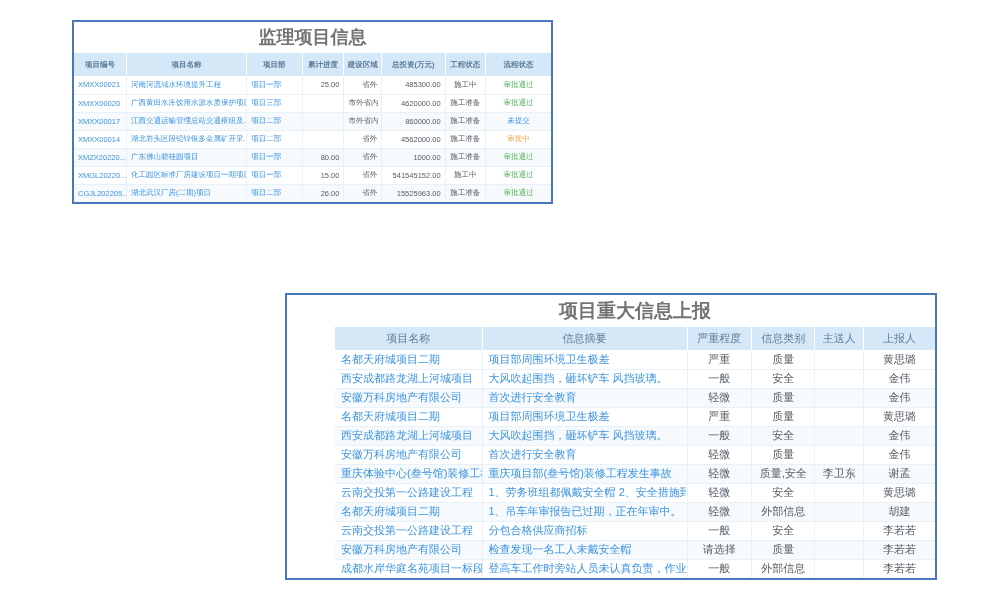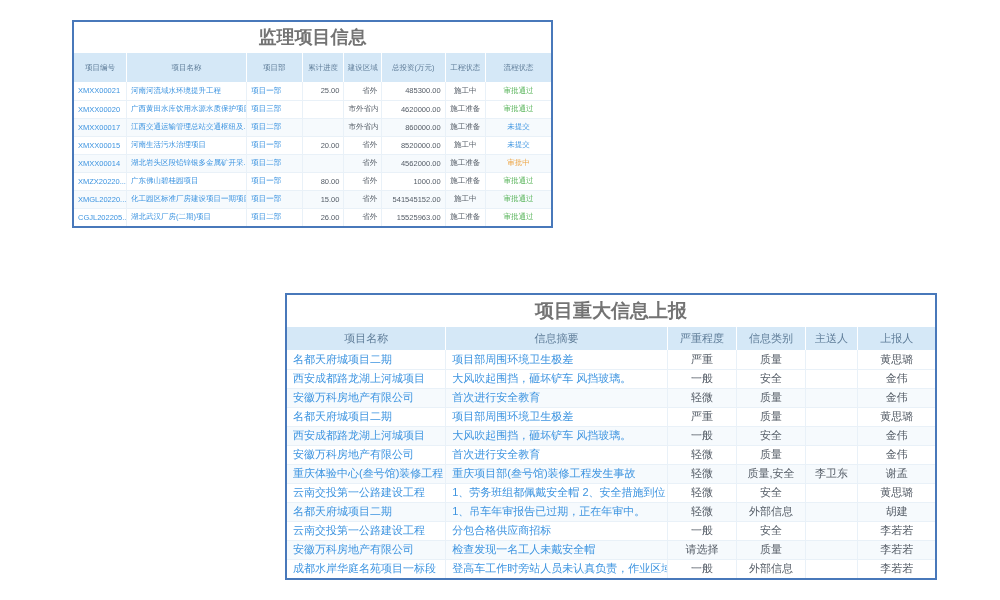--- a/index.html
+++ b/index.html
@@ -35,33 +35,33 @@
   .al-center{text-align:center;}
   .al-right{text-align:right;}
   .link{color:#3d94e0;}
   .s-green{color:#55b357;}
   .s-orange{color:#eda340;}
   .s-blue{color:#3d94e0;font-family:Liberation Serif, serif;}
 
   
   #panel-sup{left:72px;top:20px;width:481px;}
   #panel-sup .panel-title{height:31px;line-height:31px;font-size:18px;}
-  #panel-sup th{height:29px;font-size:7.5px;padding:0 3px;}
+  #panel-sup th{height:23px;font-size:7.5px;padding:0 3px;font-weight:bold;}
   #panel-sup td{height:18px;font-size:7.5px;padding:0 4px;}
   #sup col:nth-child(1){width:11.0%;}
   #sup col:nth-child(2){width:25.2%;}
   #sup col:nth-child(3){width:11.6%;}
   #sup col:nth-child(4){width:8.8%;}
   #sup col:nth-child(5){width:7.9%;}
   #sup col:nth-child(6){width:13.3%;}
   #sup col:nth-child(7){width:8.5%;}
   #sup col:nth-child(8){width:13.7%;}
 
   
-  #panel-rep{left:285px;top:293px;width:652px;}
+  #panel-rep{left:285px;top:293px;width:652px;padding-left:48px;}
   #panel-rep .panel-title{height:32px;line-height:32px;font-size:19px;}
   #panel-rep th{height:23px;font-size:11px;padding:0 4px;}
   #panel-rep td{height:19px;font-size:11px;padding:0 6px;}
   #rep col:nth-child(1){width:24.5%;}
   #rep col:nth-child(2){width:34.2%;}
   #rep col:nth-child(3){width:10.7%;}
   #rep col:nth-child(4){width:10.6%;}
   #rep col:nth-child(5){width:8.1%;}
   #rep col:nth-child(6){width:11.9%;}
 </style>
@@ -120,30 +120,20 @@
             <td class="al-left link">XMXX00017</td>
             <td class="al-left link">江西交通运输管理总站交通枢纽及...</td>
             <td class="al-left link">项目二部</td>
             <td class="al-right"></td>
             <td class="al-right">市外省内</td>
             <td class="al-right">860000.00</td>
             <td class="al-center">施工准备</td>
             <td class="al-center s-blue">未提交</td>
           </tr>
           <tr>
-            <td class="al-left link">XMXX00015</td>
-            <td class="al-left link">河南生活污水治理项目</td>
-            <td class="al-left link">项目一部</td>
-            <td class="al-right">20.00</td>
-            <td class="al-right">省外</td>
-            <td class="al-right">8520000.00</td>
-            <td class="al-center">施工中</td>
-            <td class="al-center s-blue">未提交</td>
-          </tr>
-          <tr>
             <td class="al-left link">XMXX00014</td>
             <td class="al-left link">湖北岩头区段铅锌银多金属矿开采...</td>
             <td class="al-left link">项目二部</td>
             <td class="al-right"></td>
             <td class="al-right">省外</td>
             <td class="al-right">4562000.00</td>
             <td class="al-center">施工准备</td>
             <td class="al-center s-orange">审批中</td>
           </tr>
           <tr>

